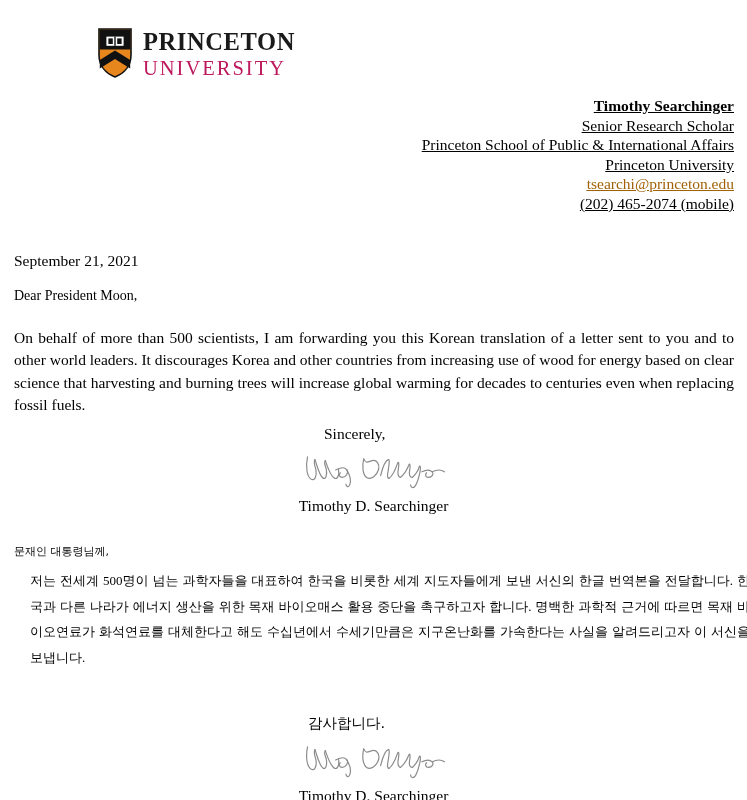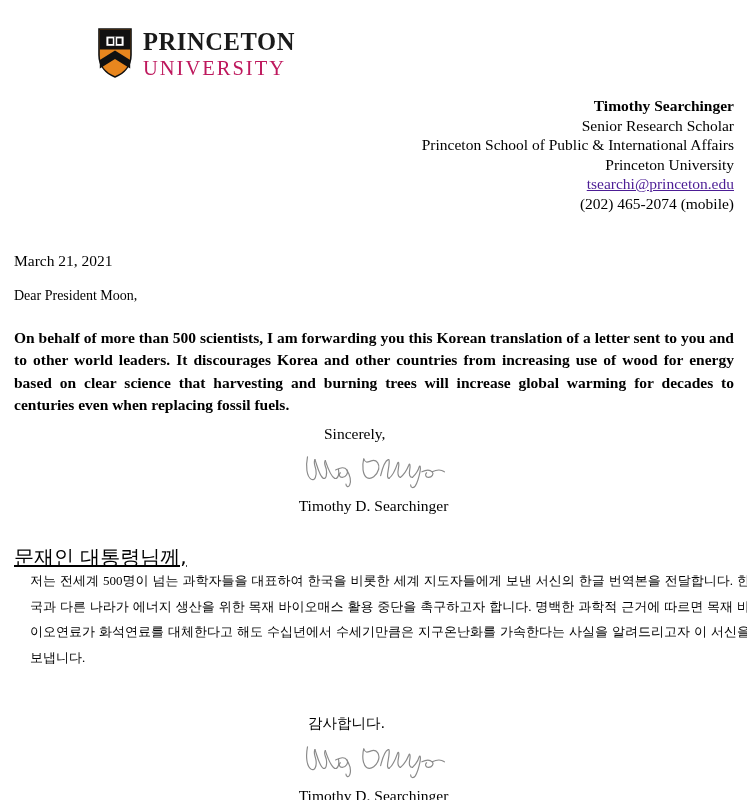--- a/index.html
+++ b/index.html
@@ -61,28 +61,29 @@
   }
 
   
   .contact-block {
     position: absolute;
     right: 13px;
     top: 96px;
     text-align: right;
     font-size: 15.5px;
     line-height: 19.6px;
+    text-decoration: underline;
   }
   .contact-name {
     font-weight: bold;
     display: block;
   }
   .contact-line { display: block; }
   .email-link {
-    color: #4c1d95;
+    color: #a16207;
     text-decoration: underline;
     display: block;
   }
 
   
   .date-line {
     position: absolute;
     left: 14px;
     top: 252px;
     font-size: 15.5px;
@@ -96,21 +97,20 @@
   }
   .body-en {
     position: absolute;
     left: 14px;
     top: 327px;
     width: 720px;
     font-size: 15.5px;
     line-height: 22.3px;
     text-align: justify;
     text-justify: inter-word;
-    font-weight: bold;
   }
 
   
   .sig-block-en {
     position: absolute;
     left: 0px;
     top: 425px;
     width: 747px;
   }
   .sig-block-ko {
@@ -139,22 +139,21 @@
     text-align: center;
     margin-top: 2px;
   }
 
   
   .salutation-ko {
     position: absolute;
     left: 14px;
     top: 544px;
     font-family: "DejaVu Sans", "Liberation Sans", sans-serif;
-    font-size: 20px;
-    text-decoration: underline;
+    font-size: 11px;
   }
   .body-ko {
     position: absolute;
     left: 30px;
     top: 568px;
     width: 720px;
     font-family: Liberation Serif, serif;
     font-size: 13px;
     line-height: 25.5px;
     text-align: justify;
@@ -191,21 +190,21 @@
 
   <div class="contact-block">
     <span class="contact-name">Timothy Searchinger</span>
     <span class="contact-line">Senior Research Scholar</span>
     <span class="contact-line">Princeton School of Public &amp; International Affairs</span>
     <span class="contact-line">Princeton University</span>
     <a class="email-link" href="#">tsearchi@princeton.edu</a>
     <span class="contact-line">(202) 465-2074 (mobile)</span>
   </div>
 
-  <div class="date-line">March 21, 2021</div>
+  <div class="date-line">September 21, 2021</div>
 
   <div class="salutation-en">Dear President Moon,</div>
 
   <div class="body-en">On behalf of more than 500 scientists, I am forwarding you this Korean translation of a letter sent to you and to other world leaders. It discourages Korea and other countries from increasing use of wood for energy based on clear science that harvesting and burning trees will increase global warming for decades to centuries even when replacing fossil fuels.</div>
 
   <div class="sig-block-en">
     <div class="closing">Sincerely,</div>
     <span class="sig-mark">
       <svg viewBox="0 0 160 46" width="150" height="44" xmlns="http://www.w3.org/2000/svg">
         <g fill="none" stroke="#8a8a8a" stroke-width="1.25" stroke-linecap="round" stroke-linejoin="round">

